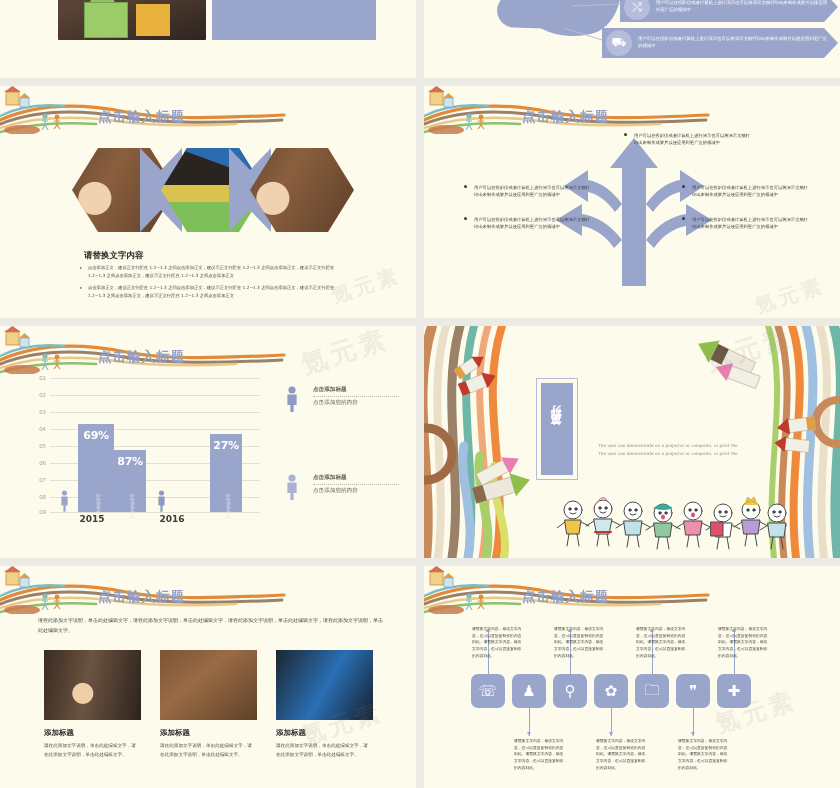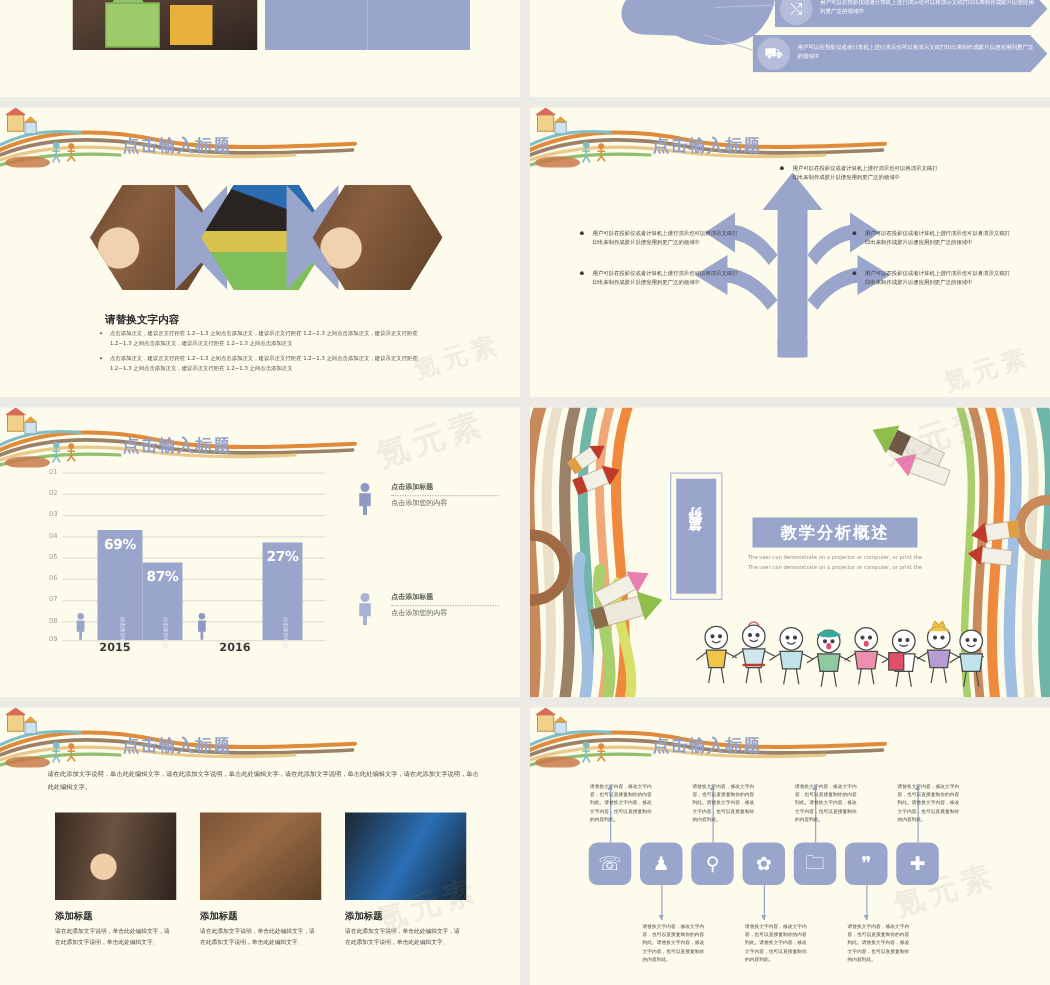--- a/index.html
+++ b/index.html
@@ -380,21 +380,21 @@
         <svg class="person" style="left:107px;" viewBox="0 0 9 22">
           <circle cx="4.5" cy="3" r="2.6" fill="#8e9ac4"></circle>
           <path d="M1.4 6.4 h6.2 v9 h-2 v6.4 h-2.2 v-6.4 h-2 z" fill="#8e9ac4"></path>
         </svg>
         <div class="bar" style="left:160px;width:32px;height:78px;">
           <div class="pct">27%</div>
           <div class="vtxt">点击添加标题</div>
         </div>
       </div>
       <div class="xcat" style="left:28px;width:68px;">2015</div>
-      <div class="xcat" style="left:124px;width:68px;">2016</div>
+      <div class="xcat" style="left:108px;width:68px;">2016</div>
     </div>
 
     <div class="legend" style="top:60px;height:34px;">
       <svg class="lg-ic" style="top:0" viewBox="0 0 14 26">
         <circle cx="7" cy="4" r="3.6" fill="#8e9ac4"></circle>
         <path d="M2.4 8.6 h9.2 v10.4 h-3 v7 h-3.2 v-7 h-3 z" fill="#8e9ac4"></path>
       </svg>
       <div class="lg-t">点击添加标题</div>
       <div class="lg-d"></div>
       <div class="lg-s">点击添加您的内容</div>
@@ -471,23 +471,20 @@
         <g transform="translate(362,112) rotate(6)">
           <rect x="0" y="0" width="24" height="12" fill="#f2efe4" stroke="#b8a890" stroke-width=".6"></rect>
           <path d="M0 -2 L-11 6 L0 14 Z" fill="#c0392b"></path>
         </g>
       </g>
     </svg>
 
     <div class="vbox">
       <div class="vfill"></div>
       <div class="vtx">第三部分</div>
-    </div>
-    <div class="s6-title">
-      <span>教学分析概述</span>
     </div>
     <div class="s6-sub">
       <div>The user can demonstrate on a projector or computer, or print the</div>
       <div>The user can demonstrate on a projector or computer, or print the</div>
     </div>
 
     <svg class="kids" viewBox="0 0 230 62">
       <g stroke="#4a4a4a" stroke-width="1" fill="none" stroke-linecap="round">
         <g>
             <circle cx="16" cy="14" r="9" fill="#fff"></circle>

